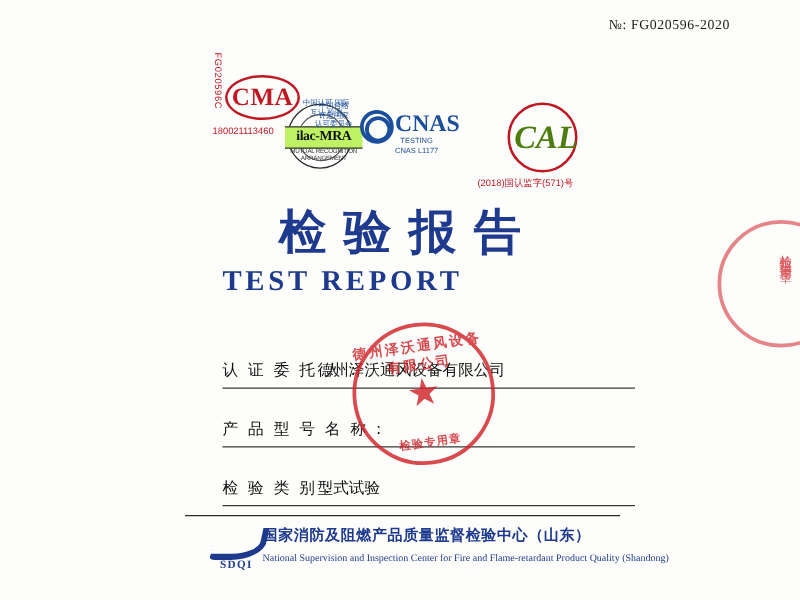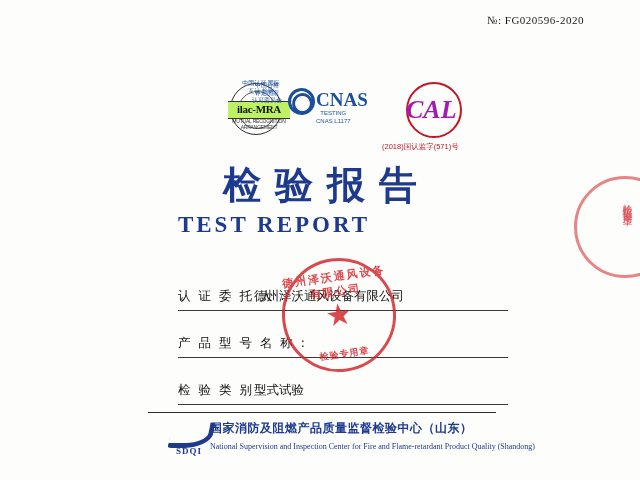--- a/index.html
+++ b/index.html
@@ -224,22 +224,22 @@
     border-radius: 50%;
     box-sizing: border-box;
   }
   .cal-inner {
     position: absolute;
     left: 10px;
     top: 2px;
     width: 56px;
     height: 56px;
     line-height: 56px;
-    text-align: left;
-    color: #a21caf;
+    text-align: right;
+    color: #4d7c0f;
     font-size: 26px;
     font-weight: bold;
     font-style: italic;
     font-family: "Liberation Serif", serif;
   }
   .cal-sub {
     position: absolute;
     left: -14px;
     top: 62px;
     font-size: 7.5px;
@@ -449,20 +449,26 @@
 </style>
 </head>
 <body>
 
 <div class="page">
 
   <div class="report-no">№: FG020596-2020</div>
 
   <div class="logo-strip">
 
+    <div class="cma-wrap">
+      <div class="cma-vert-left">FG020596C</div>
+      <div class="cma-oval"></div>
+      <div class="cma-text">CMA</div>
+      <div class="cma-num">180021113460</div>
+    </div>
 
     <div class="ilac-wrap">
       <div class="ilac-circle"></div>
       <div class="ilac-band">ilac-MRA</div>
       <div class="ilac-sub">MUTUAL RECOGNITION ARRANGEMENT</div>
     </div>
 
     <div class="cnas-wrap">
       <div class="cnas-mark">
         <div class="arc cnas-a1"></div>

